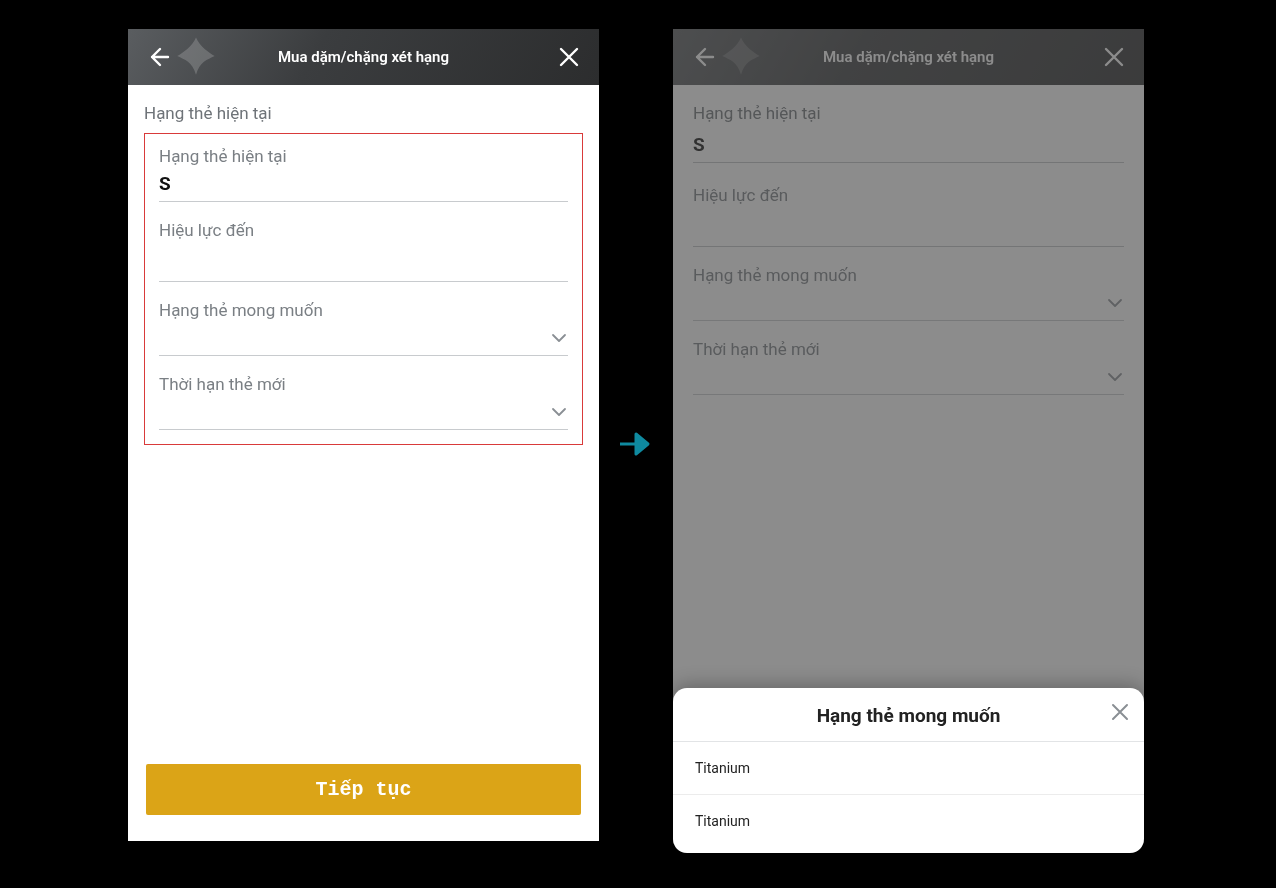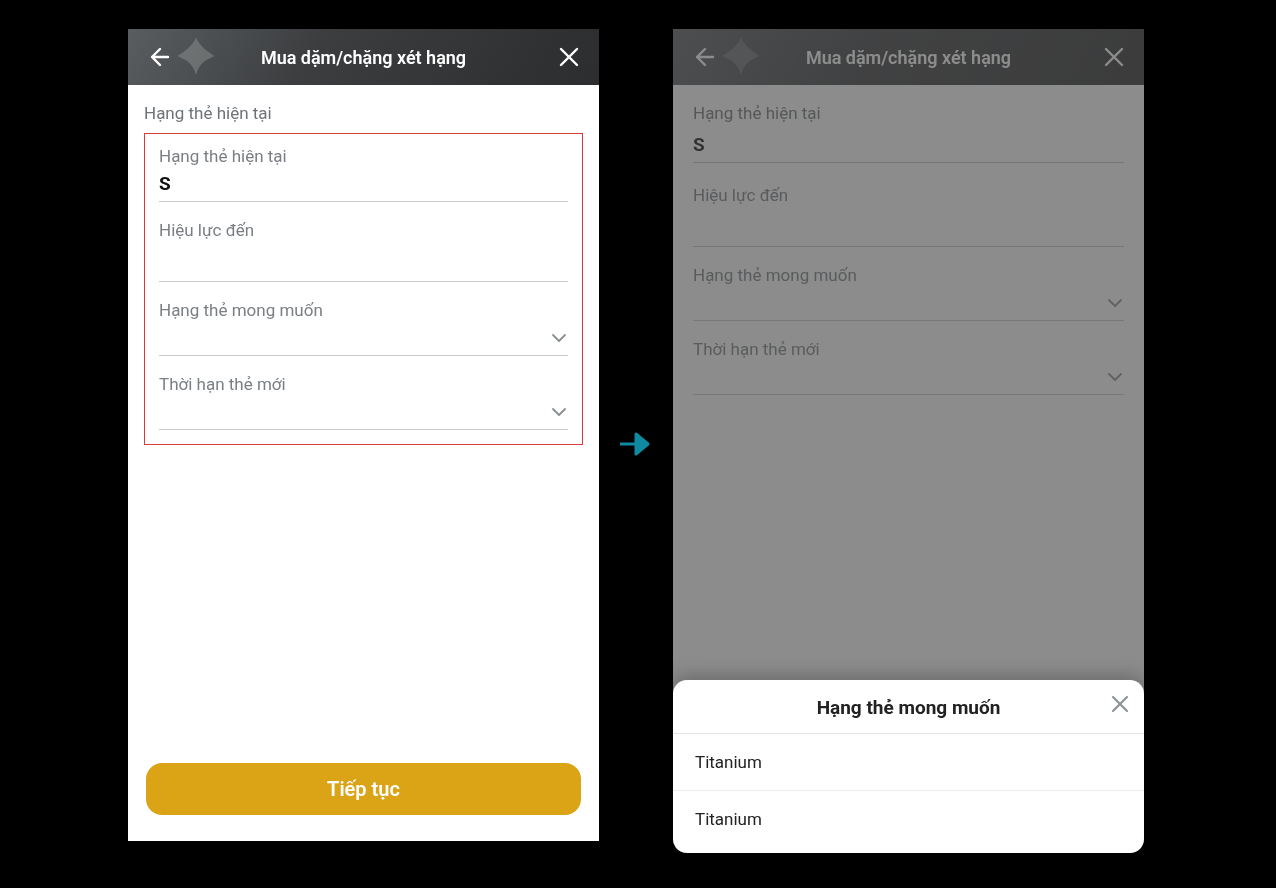--- a/index.html
+++ b/index.html
@@ -34,21 +34,21 @@
     color: #fff;
     position: relative;
   }
   .navbar .lotus {
     position: absolute;
     left: 40px; top: 4px;
     width: 56px; height: 48px;
     opacity: 0.18;
     pointer-events: none;
   }
-  .nav-title { font-size: 18px; font-weight: 600; text-align: center; flex: 1; }
+  .nav-title { font-size: 15px; font-weight: 600; text-align: center; flex: 1; }
   .nav-btn { width: 28px; height: 28px; display:flex; align-items:center; justify-content:center; }
 
   .content { padding: 18px 16px 0 16px; }
   .section-label { color: #6e7378; font-size: 17px; margin-bottom: 10px; }
 
   .highlight-box {
     border: 1px solid #d93a3a;
     padding: 12px 14px 4px 14px;
     margin-bottom: 8px;
   }
@@ -74,21 +74,22 @@
 
   .cta {
     position: absolute;
     left: 18px; right: 18px; bottom: 26px;
     background: #dba417;
     color: #fff;
     font-size: 20px;
     font-weight: 600;
     text-align:center;
     padding: 14px 0;
-    border-radius: 16px;
+    border-radius: 2px;
+    font-family: Liberation Mono, monospace;
   }
 
   
   .dim-overlay {
     position: absolute;
     inset: 0;
     background: rgba(70,70,70,0.62);
   }
   .phone.right .content { padding: 18px 20px 0 20px; }
   .phone.right .field-value { border-bottom-color: #bfc2c4; }
@@ -104,21 +105,21 @@
   .sheet-header {
     display:flex; align-items:center; justify-content:center;
     position: relative;
     padding: 16px 12px 14px 12px;
     border-bottom: 1px solid #e2e4e6;
   }
   .sheet-title { font-size: 19px; font-weight: 700; color:#222; }
   .sheet-close { position:absolute; right: 14px; top: 14px; color:#8a8f94; }
   .sheet-item {
     padding: 18px 22px;
-    font-size: 17px;
+    font-size: 14px;
     color:#222;
     border-bottom: 1px solid #ececec;
   }
   .sheet-item:last-child { border-bottom: none; }
 
   
   .arrow {
     position: absolute;
     left: 618px;
     top: 430px;

